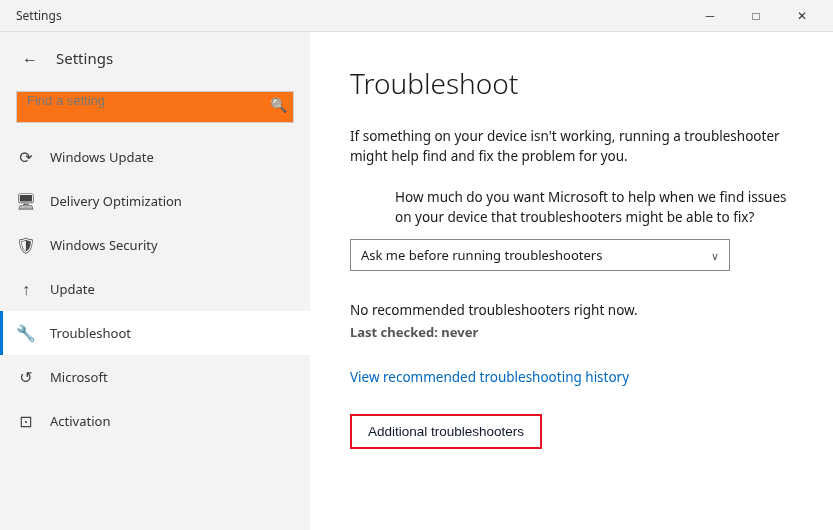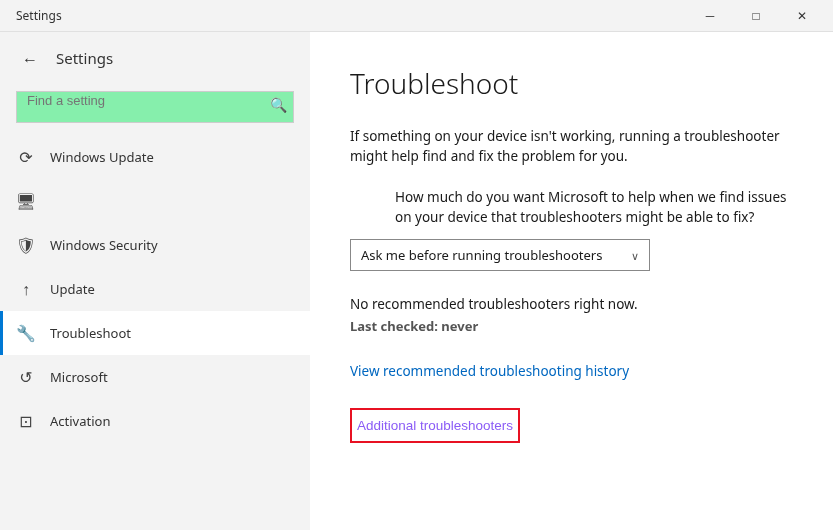--- a/index.html
+++ b/index.html
@@ -88,21 +88,21 @@
     }
     .search-box {
       margin: 4px 16px 12px 16px;
       position: relative;
     }
     .search-input {
       width: 100%;
       height: 32px;
       padding: 0 32px 12px 10px;
       border: 1px solid #ccc;
-      background: #86efac;
+      background: #f97316;
       font-size: 13px;
       color: #333;
       outline: none;
     }
     .search-icon-btn {
       position: absolute;
       right: 6px;
       top: 50%;
       transform: translateY(-50%);
       background: transparent;
@@ -176,22 +176,22 @@
     }
     .dropdown-select {
       display: flex;
       align-items: center;
       border: 1px solid #888;
       padding: 6px 10px;
       font-size: 13px;
       color: #1a1a1a;
       background: #fff;
       cursor: pointer;
-      width: 300px;
-      margin-bottom: 24px;
+      width: 380px;
+      margin-bottom: 30px;
       justify-content: space-between;
     }
     .dropdown-arrow {
       font-size: 11px;
       color: #555;
     }
 
     .status-text {
       font-size: 13.5px;
       color: #1a1a1a;
@@ -209,23 +209,23 @@
       color: #0067c0;
       cursor: pointer;
       text-decoration: none;
       display: inline-block;
       margin-bottom: 28px;
     }
 
     .additional-btn {
       display: inline-block;
       border: 2px solid #e81123;
-      padding: 8px 5px;
-      font-size: 13.5px;
-      color: #8b5cf6;
+      padding: 8px 16px;
+      font-size: 13.5px;
+      color: #0f172a;
       cursor: pointer;
       background: #fff;
     }
   </style>
 </head>
 <body>
 
 <div class="title-bar">
   <span class="title-bar-title">Settings</span>
   <div class="title-bar-controls">
@@ -250,20 +250,21 @@
 
 
     <div id="nav-items-container">
 
     <div class="nav-item">
       <span class="nav-icon">⟳</span>
       <span class="nav-item-label">Windows Update</span>
     </div>
         <div class="nav-item">
       <span class="nav-icon">🖥</span>
+      <span class="nav-item-label">Delivery Optimization</span>
     </div>
         <div class="nav-item">
       <span class="nav-icon">🛡</span>
       <span class="nav-item-label">Windows Security</span>
     </div>
         <div class="nav-item">
       <span class="nav-icon">↑</span>
       <span class="nav-item-label">Update</span>
     </div>
         <div class="nav-item active">

